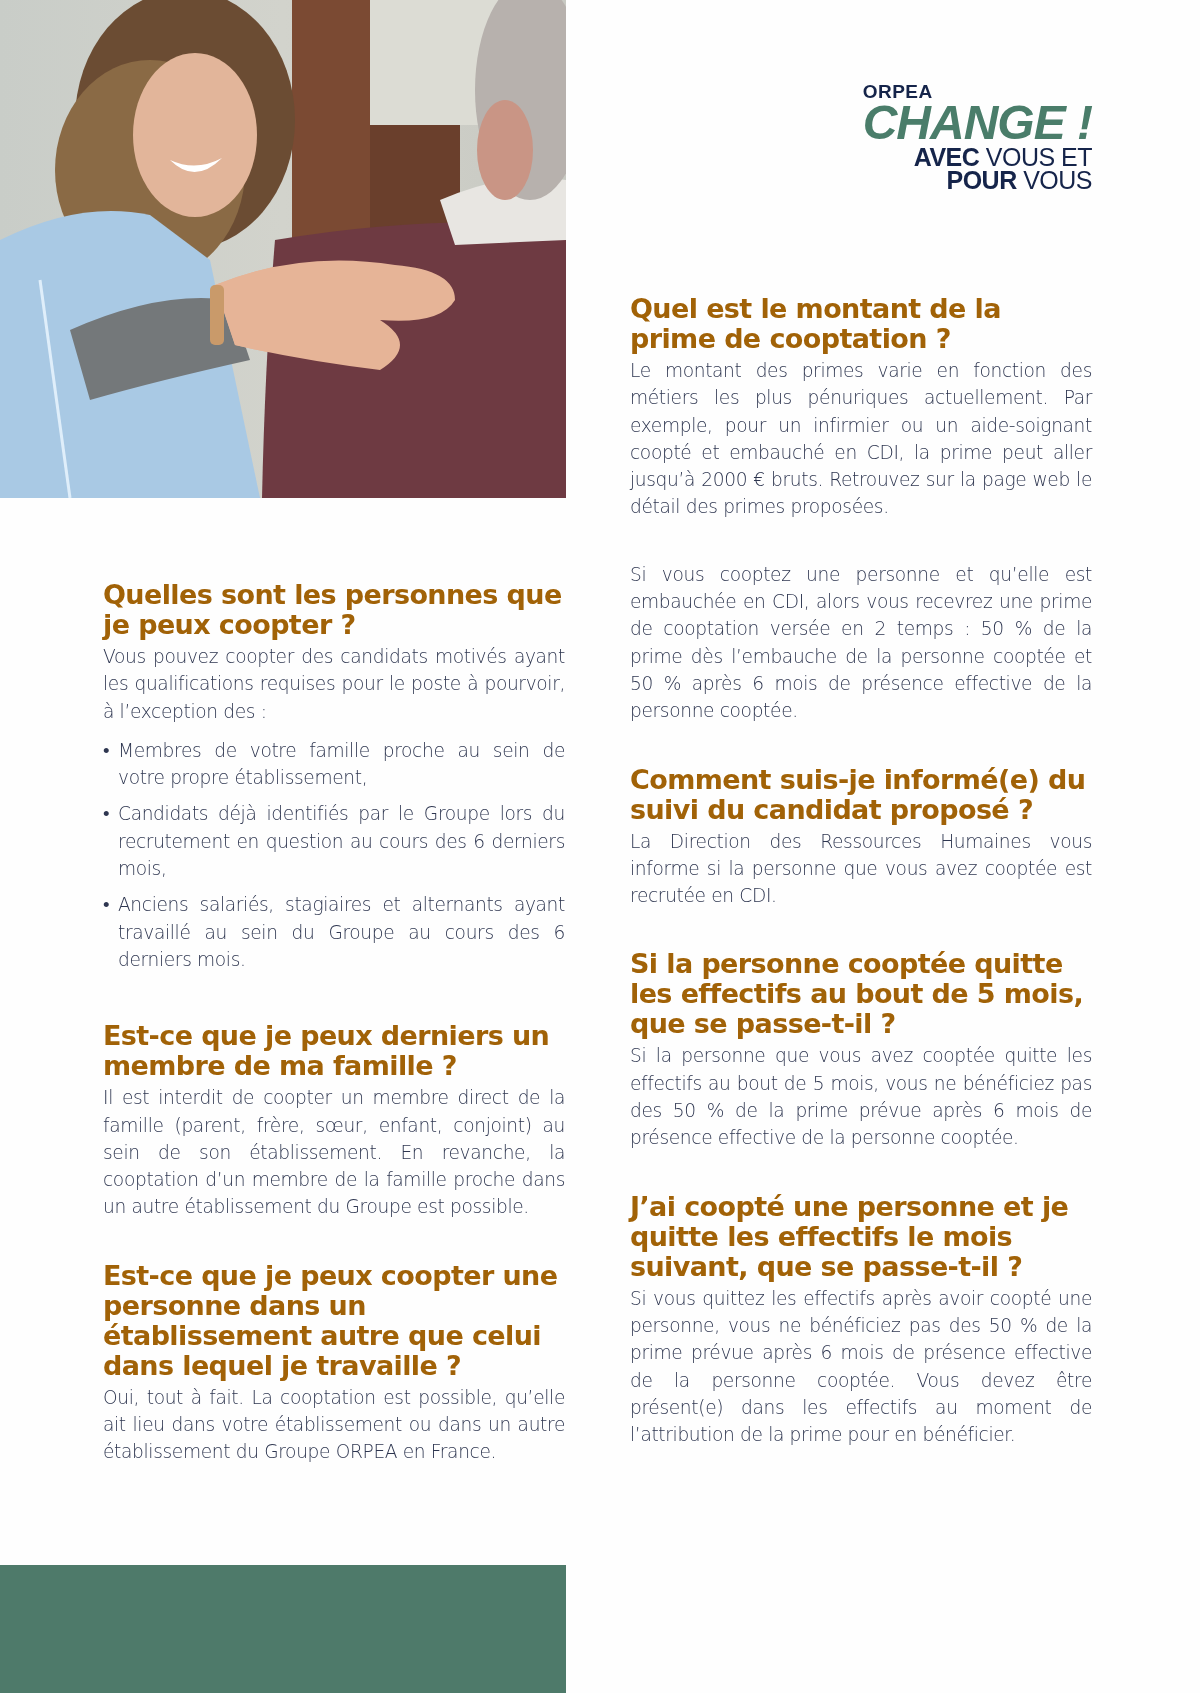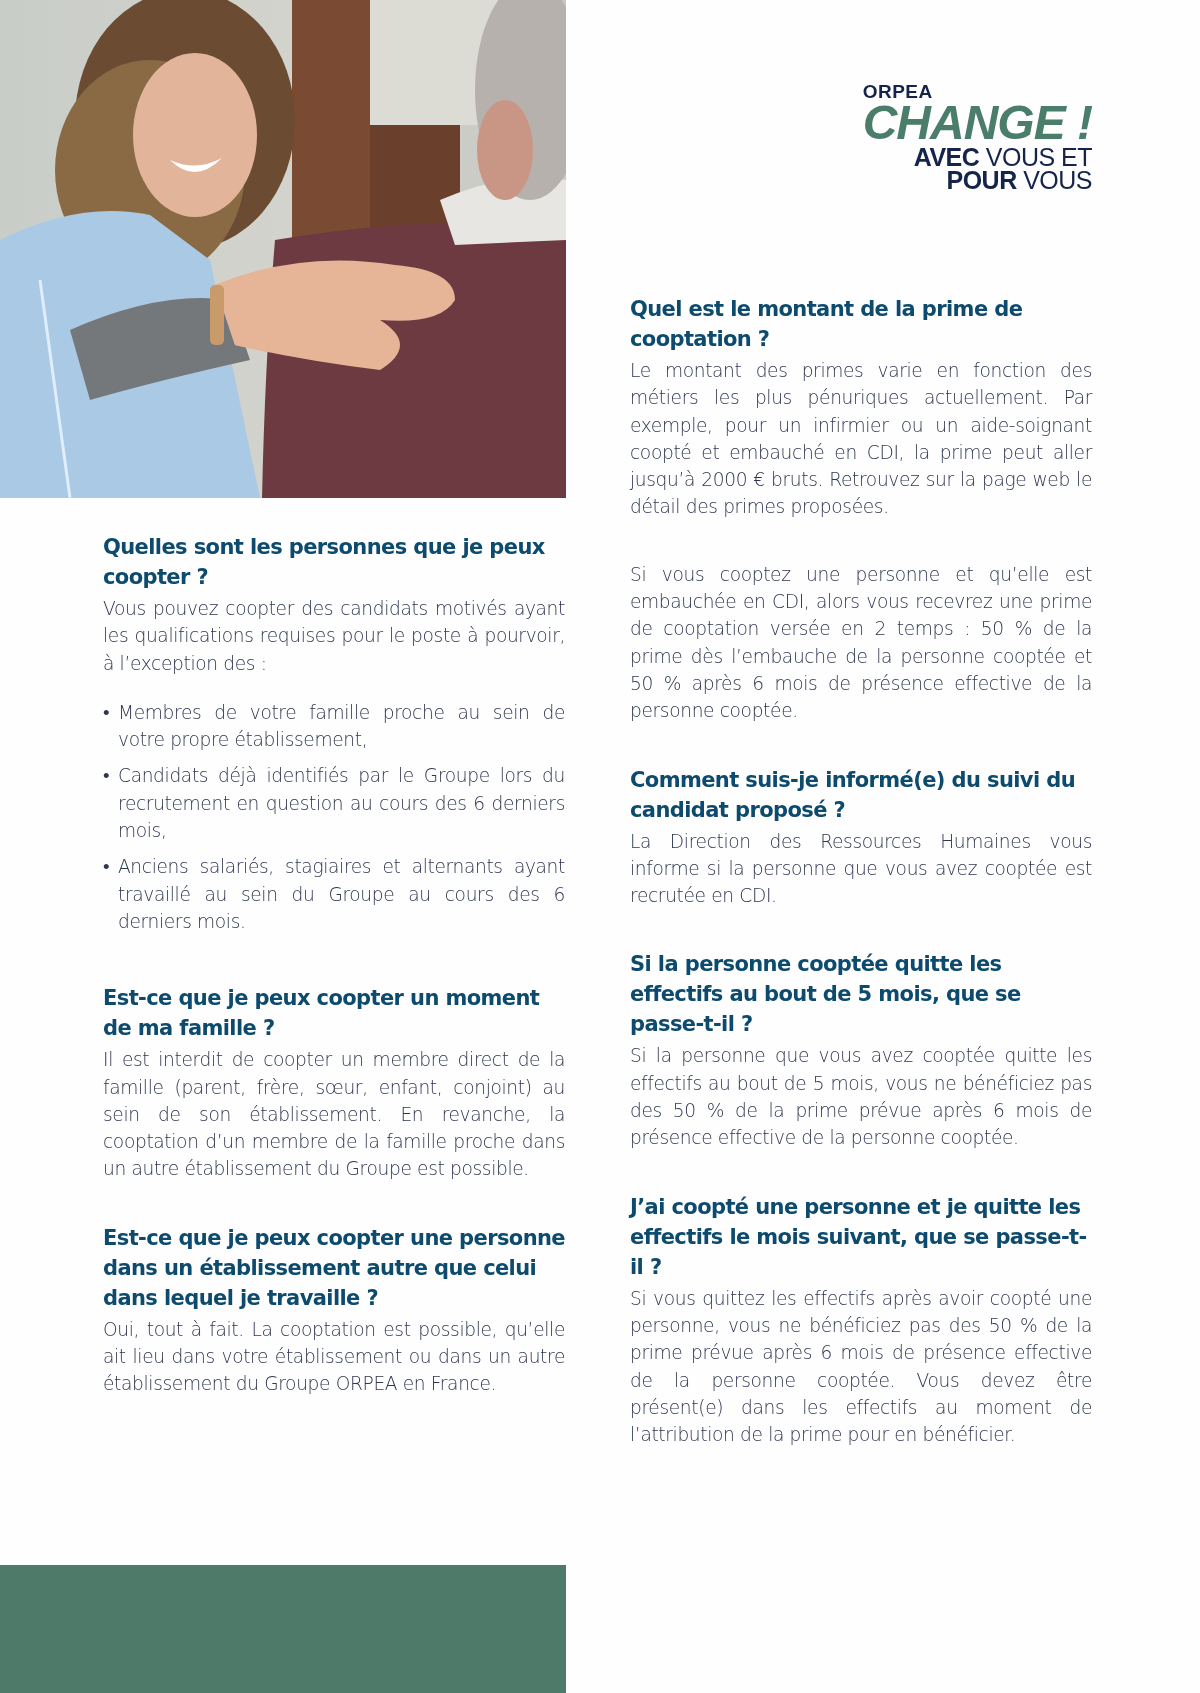--- a/index.html
+++ b/index.html
@@ -15,33 +15,33 @@
     .logo {
       position: absolute; right: 108px; top: 82px; text-align: right; line-height: 1;
       font-family: "Liberation Sans", sans-serif;
     }
     .logo .brand { font-weight: 700; font-size: 19px; color: #15244a; letter-spacing: 0.5px; margin-right: 88px; text-align: left; }
     .logo .change { font-weight: 700; font-size: 48px; color: #4a7d6a; letter-spacing: -1px; margin-top: -2px; font-style: italic; }
     .logo .line { font-size: 25px; color: #15244a; letter-spacing: -0.5px; margin-top: -2px; }
     .logo .line b { font-weight: 700; }
 
     .col { position: absolute; width: 462px; }
-    .col-left { left: 103px; top: 532px; }
+    .col-left { left: 103px; top: 580px; }
     .col-right { left: 630px; top: 294px; width: 462px; }
 
     .qa { margin-bottom: 40px; }
     .qa h2 {
-      font-family: "DejaVu Sans", sans-serif; font-weight: 700; font-size: 21px; line-height: 30px;
-      color: #0c4a6e; letter-spacing: -0.6px; margin-bottom: 3px;
+      font-family: "DejaVu Sans", sans-serif; font-weight: 700; font-size: 27px; line-height: 30px;
+      color: #a16207; letter-spacing: -0.6px; margin-bottom: 3px;
     }
     .qa p, .qa li {
       font-family: "DejaVu Sans", sans-serif; font-size: 18.6px; line-height: 27.3px;
       color: #2e3650; text-align: justify; letter-spacing: -0.35px; font-weight: 300;
     }
-    .qa ul { list-style: none; margin-top: 22px; }
+    .qa ul { list-style: none; margin-top: 12px; }
     .qa li { position: relative; padding-left: 15px; margin-bottom: 9px; }
     .qa li::before { content: "•"; position: absolute; left: 0; top: 0; color: #2e3650; }
 
     .green-block {
       position: absolute; left: 0; top: 1565px; width: 566px; height: 128px; background: #4e7a6a;
     }
   </style>
 </head>
 <body>
 
@@ -95,21 +95,21 @@
   <section class="qa">
     <h2>Quelles sont les personnes que je peux coopter ?</h2>
     <p>Vous pouvez coopter des candidats motivés ayant les qualifications requises pour le poste à pourvoir, à l’exception des :</p>
     <ul>
       <li>Membres de votre famille proche au sein de votre propre établissement,</li>
       <li>Candidats déjà identifiés par le Groupe lors du recrutement en question au cours des 6 derniers mois,</li>
       <li>Anciens salariés, stagiaires et alternants ayant travaillé au sein du Groupe au cours des 6 derniers mois.</li>
     </ul>
   </section>
   <section class="qa" style="margin-top:48px">
-    <h2>Est-ce que je peux coopter un moment de ma famille ?</h2>
+    <h2>Est-ce que je peux derniers un membre de ma famille ?</h2>
     <p>Il est interdit de coopter un membre direct de la famille (parent, frère, sœur, enfant, conjoint) au sein de son établissement. En revanche, la cooptation d’un membre de la famille proche dans un autre établissement du Groupe est possible.</p>
   </section>
   <section class="qa" style="margin-top:24px">
     <h2>Est-ce que je peux coopter une personne dans un établissement autre que celui dans lequel je travaille ?</h2>
     <p>Oui, tout à fait. La cooptation est possible, qu’elle ait lieu dans votre établissement ou dans un autre établissement du Groupe ORPEA en France.</p>
   </section>
 </div>
 
 <div class="col col-right">
   <section class="qa">

